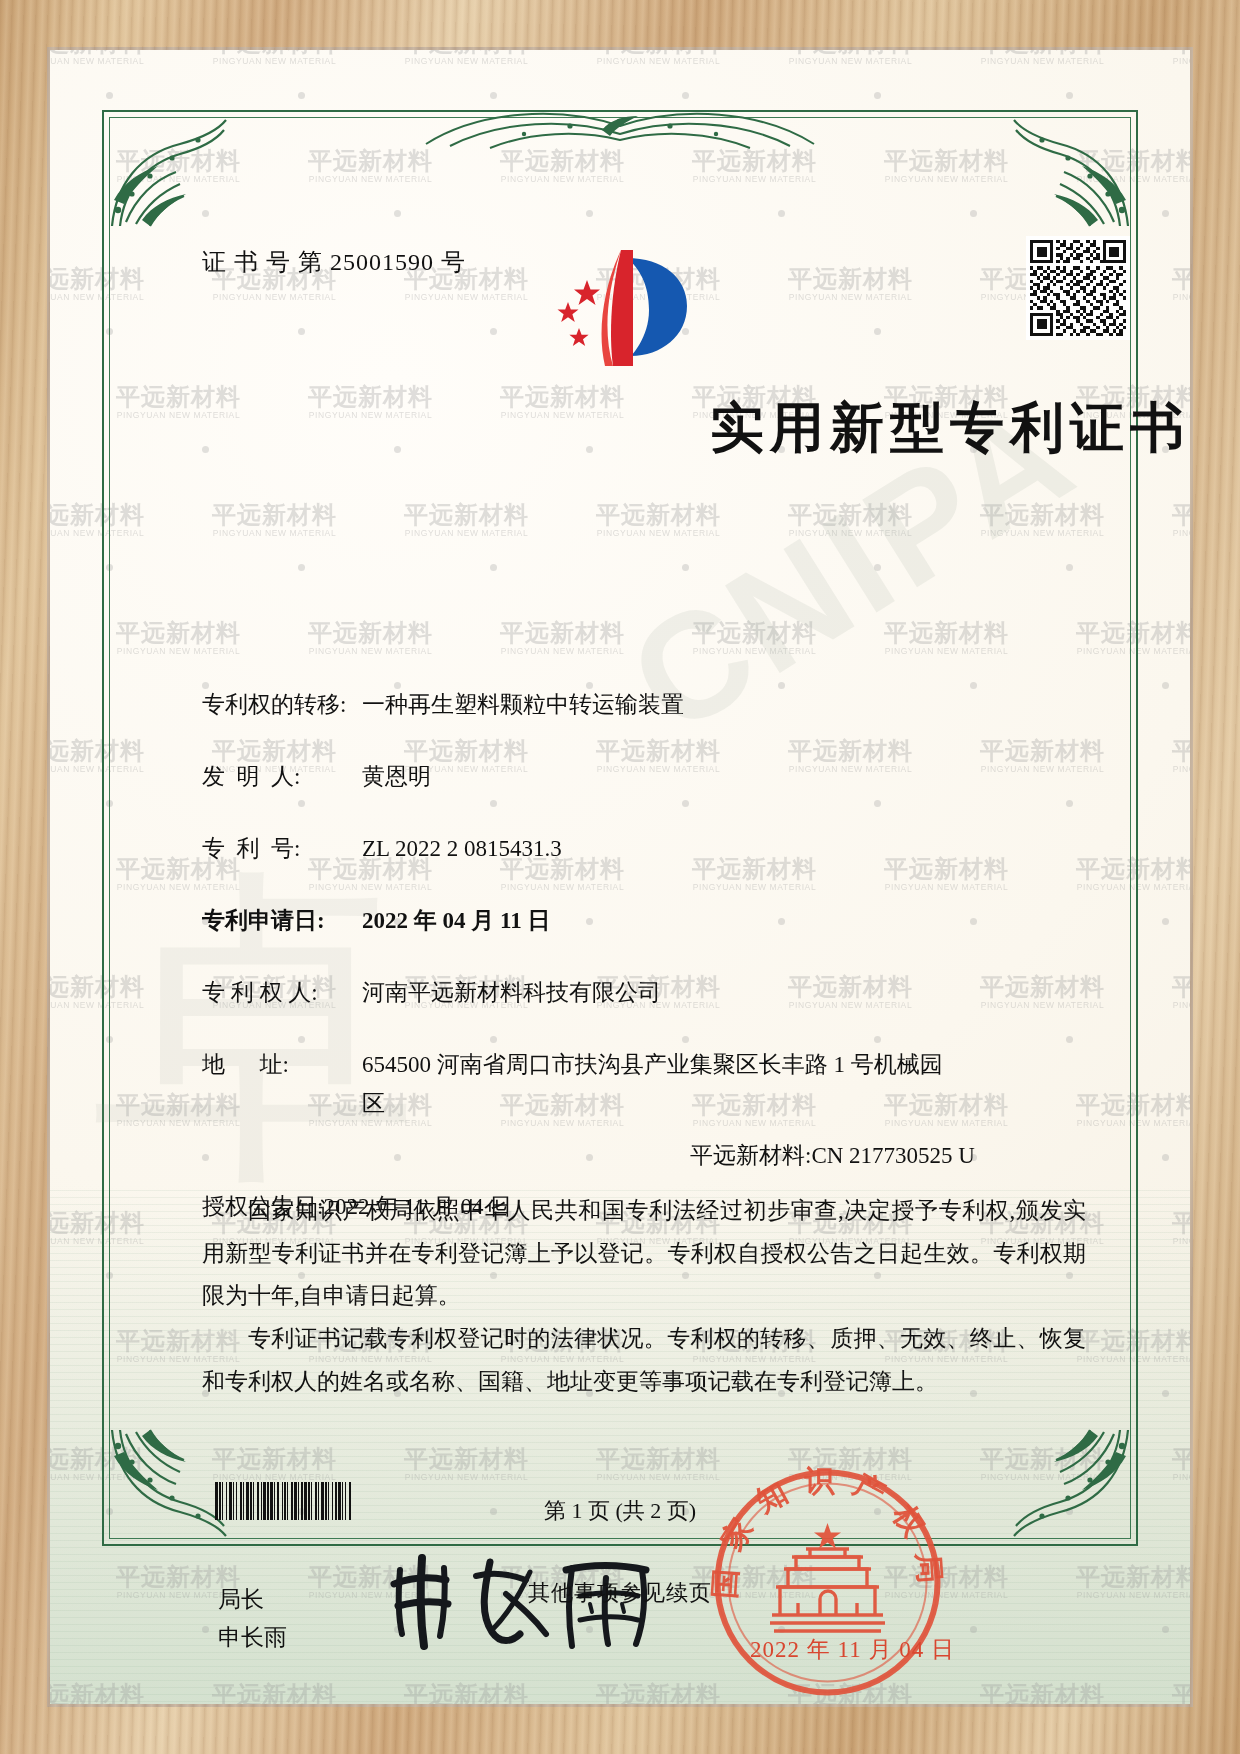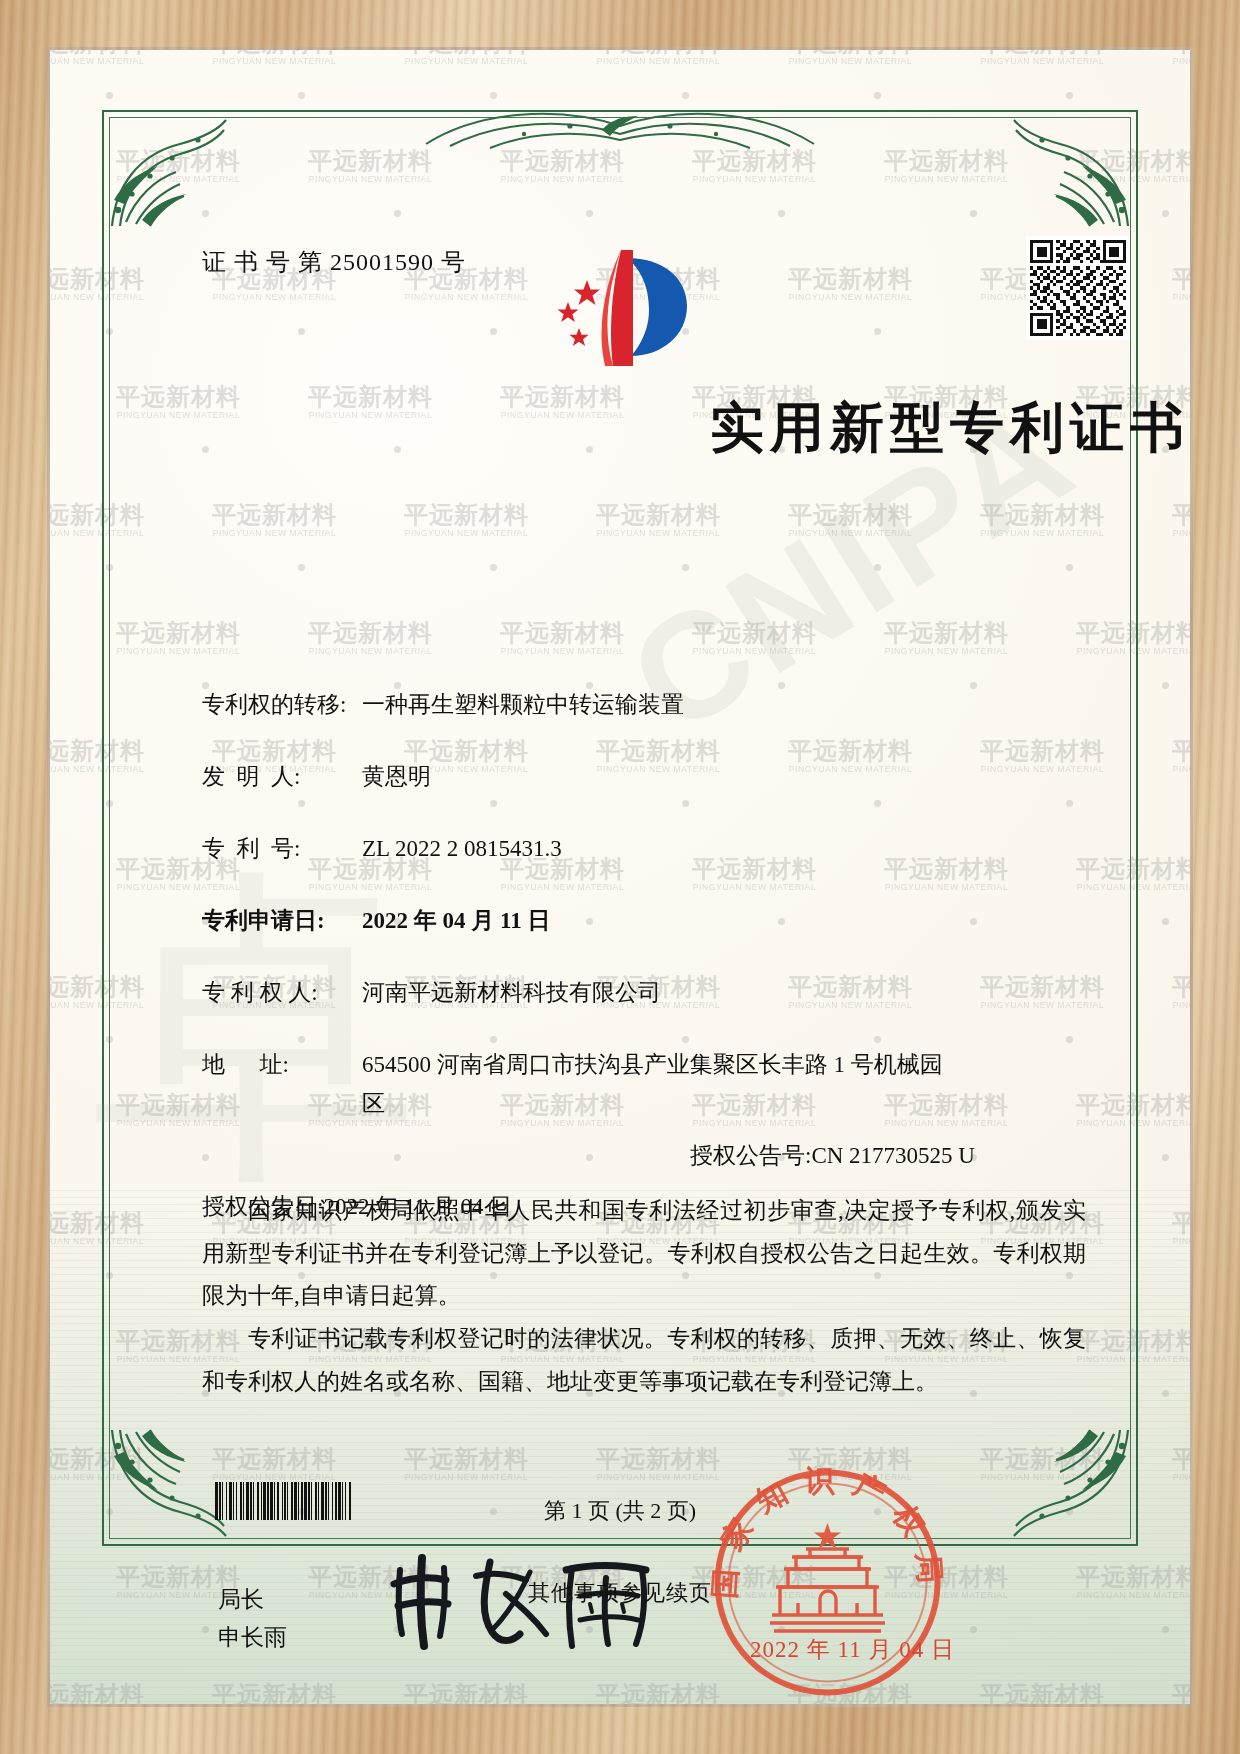--- a/index.html
+++ b/index.html
@@ -1123,21 +1123,21 @@
   </div>
   <div class="field" style="top:998px;">
     <span class="lbl">地      址:</span><span class="val">654500 河南省周口市扶沟县产业集聚区长丰路 1 号机械园</span>
   </div>
   <div id="addr-cont" style="top:1038px;">区</div>
 
   <div class="field" style="top:1140px;">
     <span>授权公告日:</span><span>2022 年 11 月 04 日</span>
   </div>
   <div id="pub-no" style="top:1090px;">
-    <span>授权公告号:</span><span>CN 217730525 U</span>
+    <span>平远新材料:</span><span>CN 217730525 U</span>
   </div>
 
   <div class="para" style="top:1268px;">专利证书记载专利权登记时的法律状况。专利权的转移、质押、无效、终止、恢复和专利权人的姓名或名称、国籍、地址变更等事项记载在专利登记簿上。</div>
   <div class="para" style="top:1140px;">国家知识产权局依照中华人民共和国专利法经过初步审查,决定授予专利权,颁发实用新型专利证书并在专利登记簿上予以登记。专利权自授权公告之日起生效。专利权期限为十年,自申请日起算。</div>
 
   <div id="barcode" style="top:1432px;">
       <div style="width: 3px; background: rgb(17, 17, 17); flex: 0 0 auto;"></div>
       <div style="width: 1px; background: transparent; flex: 0 0 auto;"></div>
       <div style="width: 2px; background: rgb(17, 17, 17); flex: 0 0 auto;"></div>
       <div style="width: 1px; background: transparent; flex: 0 0 auto;"></div>

